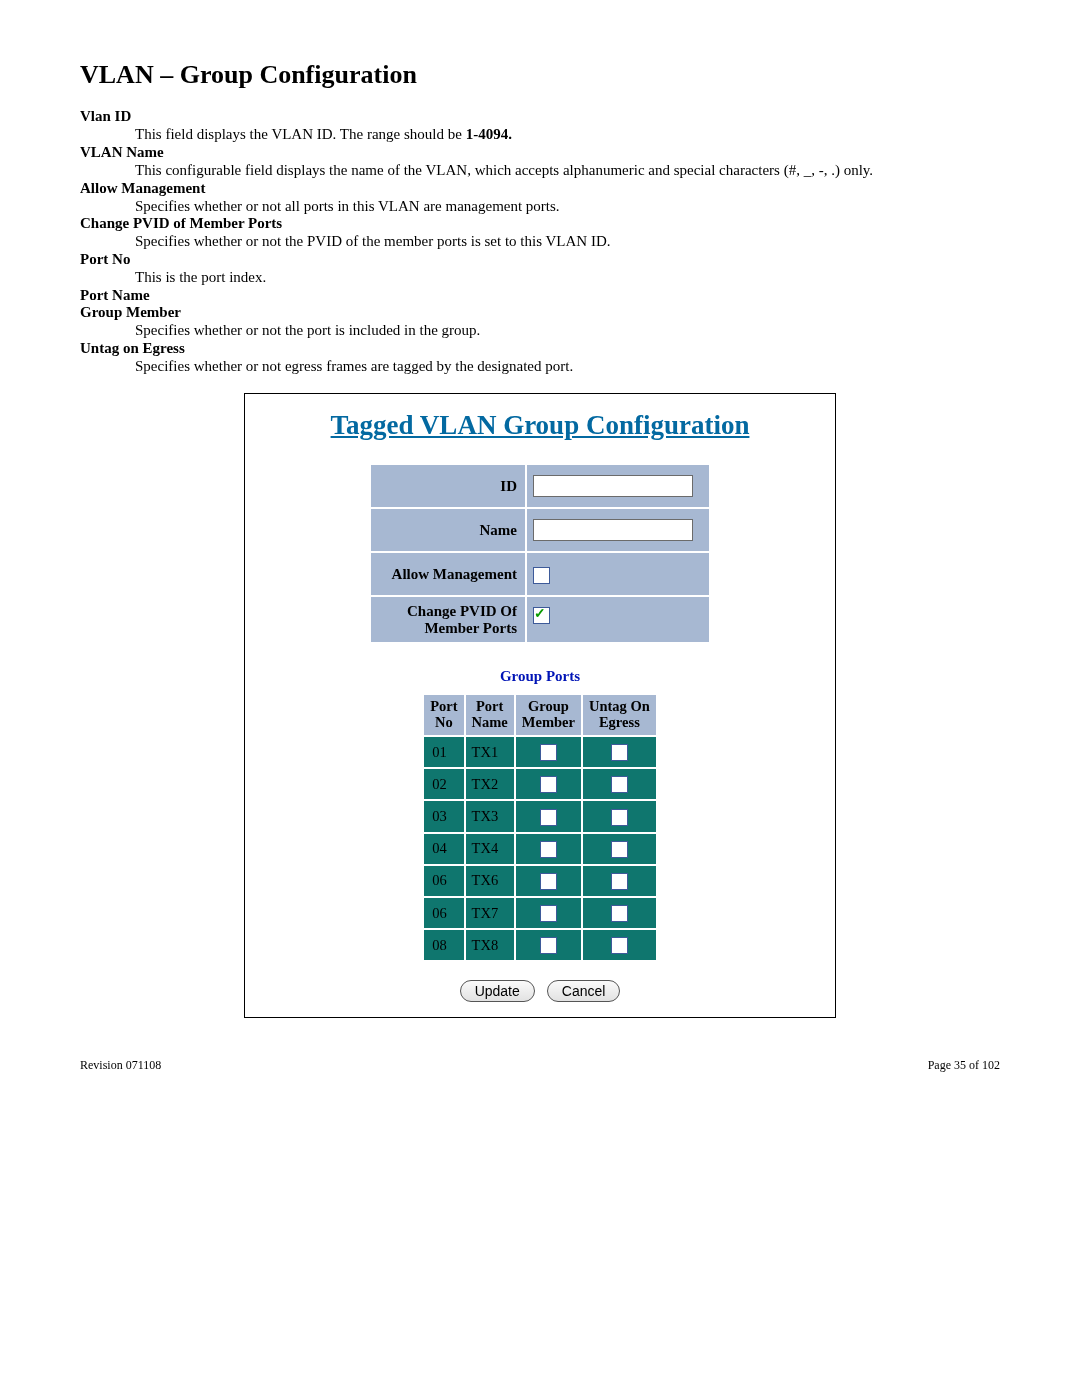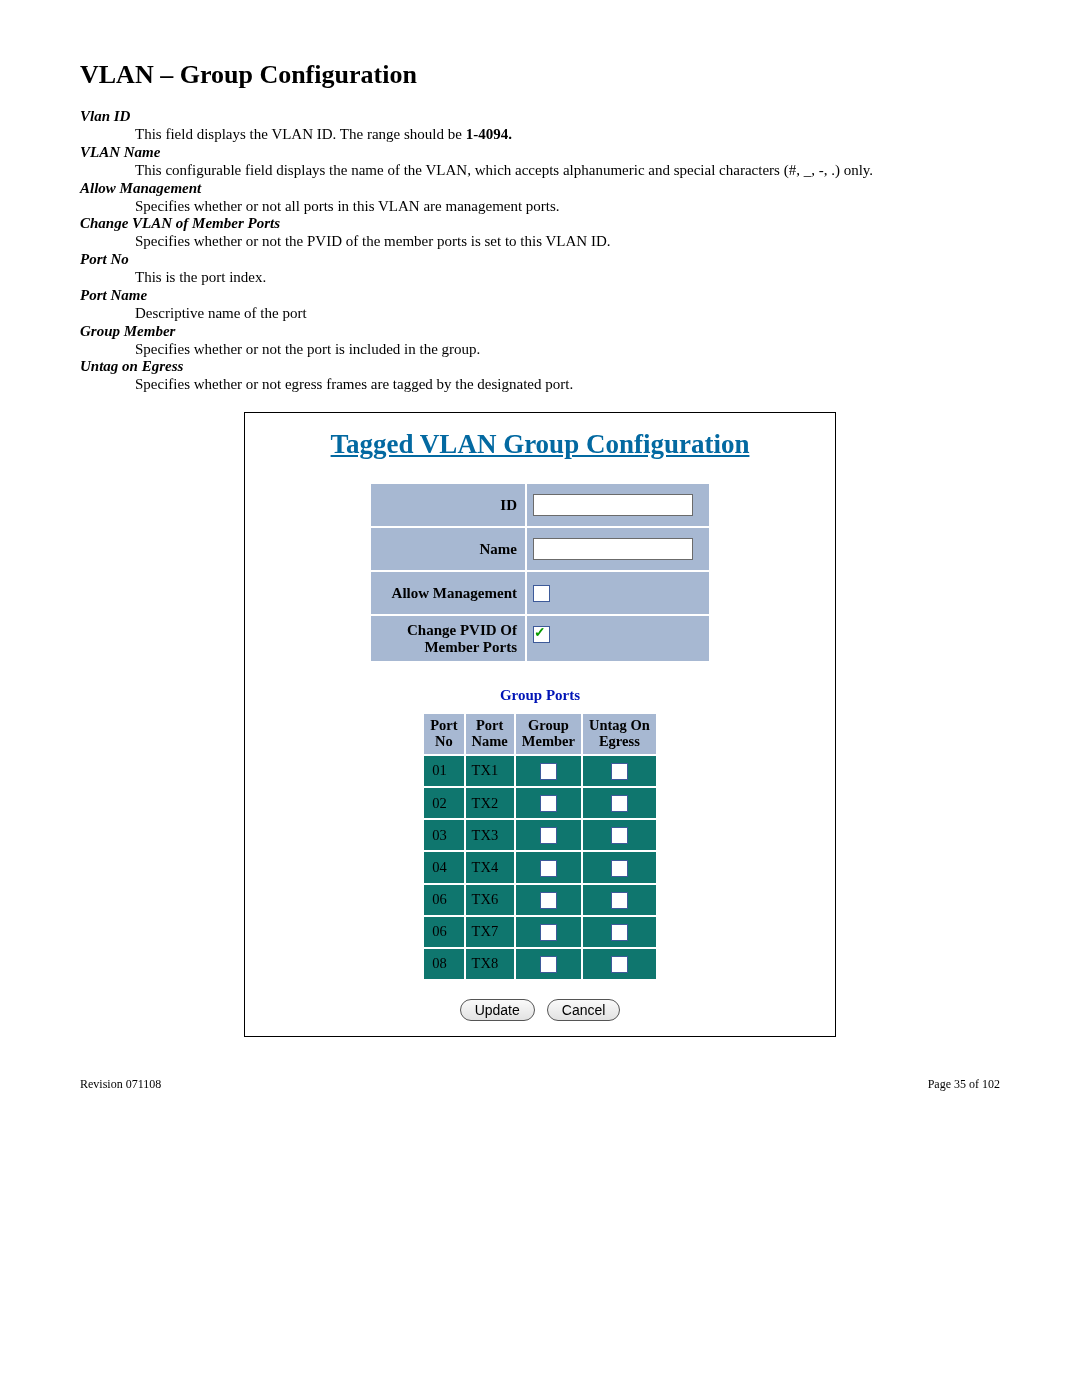--- a/index.html
+++ b/index.html
@@ -16,21 +16,20 @@
     font-size: 26px;
     font-weight: bold;
     margin: 0 0 18px 0;
   }
   .defs {
     margin-left: 0;
   }
   .def-term {
     font-weight: bold;
     font-size: 15px;
-    font-style: italic;
   }
   .def-desc {
     margin-left: 55px;
     font-size: 15px;
     line-height: 1.25;
   }
   .b { font-weight: bold; }
 
   
   .config-box {
@@ -157,26 +156,25 @@
 
 <h1 class="page-title">VLAN – Group Configuration</h1>
 
 <div class="defs" id="defs-container">
     <div class="def-term">Vlan ID</div>
     <div class="def-desc"><span>This field displays the VLAN ID. The range should be </span><span class="b">1-4094.</span></div>
     <div class="def-term">VLAN Name</div>
     <div class="def-desc"><span>This configurable field displays the name of the VLAN, which accepts alphanumeric and special characters (#, _, -, .) only.</span></div>
     <div class="def-term">Allow Management</div>
     <div class="def-desc"><span>Specifies whether or not all ports in this VLAN are management ports.</span></div>
-    <div class="def-term">Change VLAN of Member Ports</div>
+    <div class="def-term">Change PVID of Member Ports</div>
     <div class="def-desc"><span>Specifies whether or not the PVID of the member ports is set to this VLAN ID.</span></div>
     <div class="def-term">Port No</div>
     <div class="def-desc"><span>This is the port index.</span></div>
     <div class="def-term">Port Name</div>
-    <div class="def-desc"><span>Descriptive name of the port</span></div>
     <div class="def-term">Group Member</div>
     <div class="def-desc"><span>Specifies whether or not the port is included in the group.</span></div>
     <div class="def-term">Untag on Egress</div>
     <div class="def-desc"><span>Specifies whether or not egress frames are tagged by the designated port.</span></div>
   </div>
 
 <div class="config-box">
   <div class="cfg-title">Tagged VLAN Group Configuration</div>
 
   <table class="form-table">

